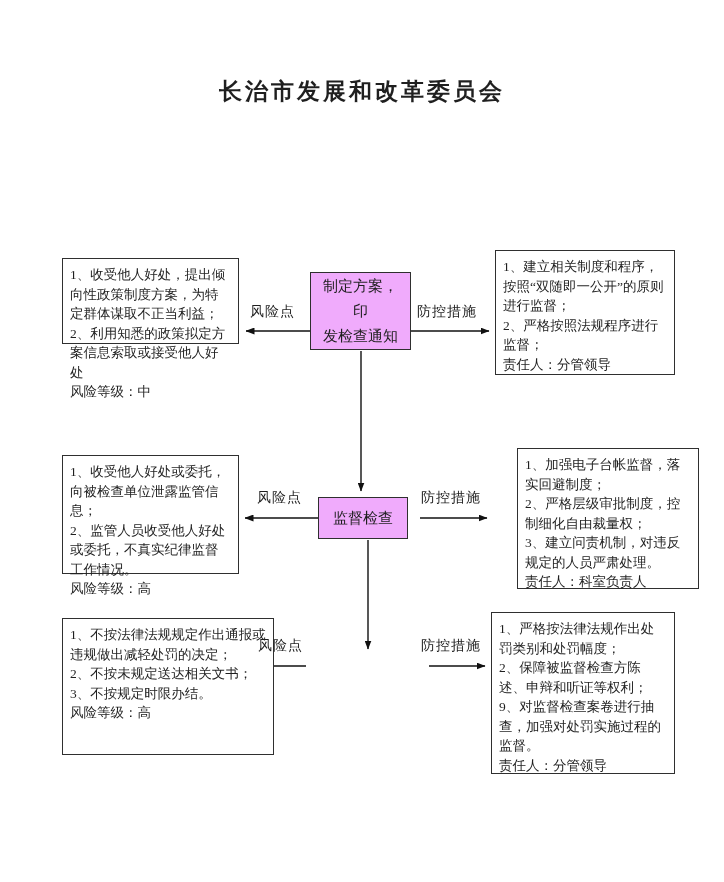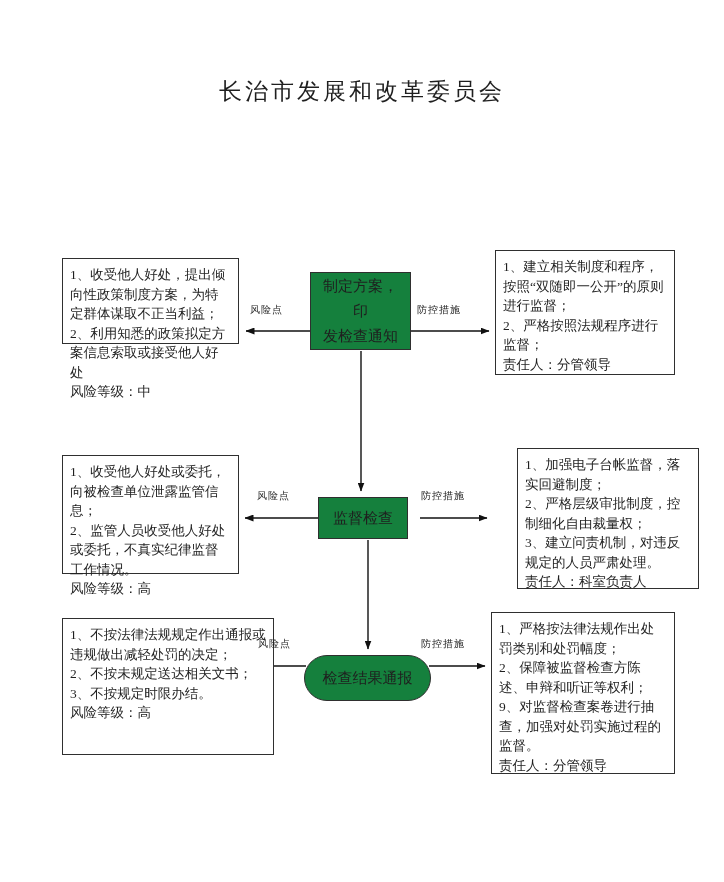--- a/index.html
+++ b/index.html
@@ -3,40 +3,40 @@
 <meta charset="utf-8">
 <style>
   html,body { margin:0; padding:0; background:#ffffff; }
   .canvas {
     position:relative; width:724px; height:882px; background:#ffffff;
     font-family:"Liberation Serif","DejaVu Serif",serif; color:#1f1f1f;
     overflow:hidden;
   }
   .title1 {
     position:absolute; top:76px; left:0; width:724px;
-    text-align:center; font-size:23px; font-weight:400; letter-spacing:3px;
+    text-align:center; font-size:23px; font-weight:700; letter-spacing:3px;
   }
   .title2 {
     position:absolute; top:114px; left:0; width:724px;
     text-align:center; font-size:23px; font-weight:600; letter-spacing:1px;
   }
   .box {
     position:absolute; border:1px solid #2f2f2f; background:#ffffff;
     padding:6px 7px; font-size:13.5px; line-height:19.5px;
     white-space:pre-wrap; box-sizing:border-box;
   }
   .node {
-    position:absolute; border:1px solid #2f2f2f; background:#15803d;
+    position:absolute; border:1px solid #2f2f2f; background:#f0abfc;
     display:flex; align-items:center; justify-content:center;
     text-align:center; font-size:15px; line-height:25px;
     white-space:pre-wrap; box-sizing:border-box; padding:2px 6px;
   }
   .stadium { border-radius:23px; }
   .lbl {
-    position:absolute; font-size:10px; letter-spacing:1px;
+    position:absolute; font-size:14px; letter-spacing:1px;
   }
   .connectors { position:absolute; left:0; top:0; width:724px; height:882px; }
 </style>
 </head>
 <body>
 
 <div class="canvas">
 
   <div class="title1">长治市发展和改革委员会</div>
 
@@ -76,20 +76,19 @@
   <div class="box" style="left:493px; top:448px; width:182px; height:141px;margin-left:24px;">1、加强电子台帐监督，落实回避制度；
 2、严格层级审批制度，控制细化自由裁量权；
 3、建立问责机制，对违反规定的人员严肃处理。
 责任人：科室负责人</div>
 
   <div class="box" style="left:62px; top:618px; width:212px; height:137px;">1、不按法律法规规定作出通报或违规做出减轻处罚的决定；
 2、不按未规定送达相关文书；
 3、不按规定时限办结。
 风险等级：高</div>
   <div class="lbl" style="left:258px; top:637px;">风险点</div>
-  <div class="node stadium" style="left:304px; top:655px; width:127px; height:46px;">检查结果通报</div>
   <div class="lbl" style="left:421px; top:637px;">防控措施</div>
   <div class="box" style="left:491px; top:612px; width:184px; height:162px;">1、严格按法律法规作出处罚类别和处罚幅度；
 2、保障被监督检查方陈述、申辩和听证等权利；
 9、对监督检查案卷进行抽查，加强对处罚实施过程的监督。
 责任人：分管领导</div>
 
 </div>
 
 </body></html>

